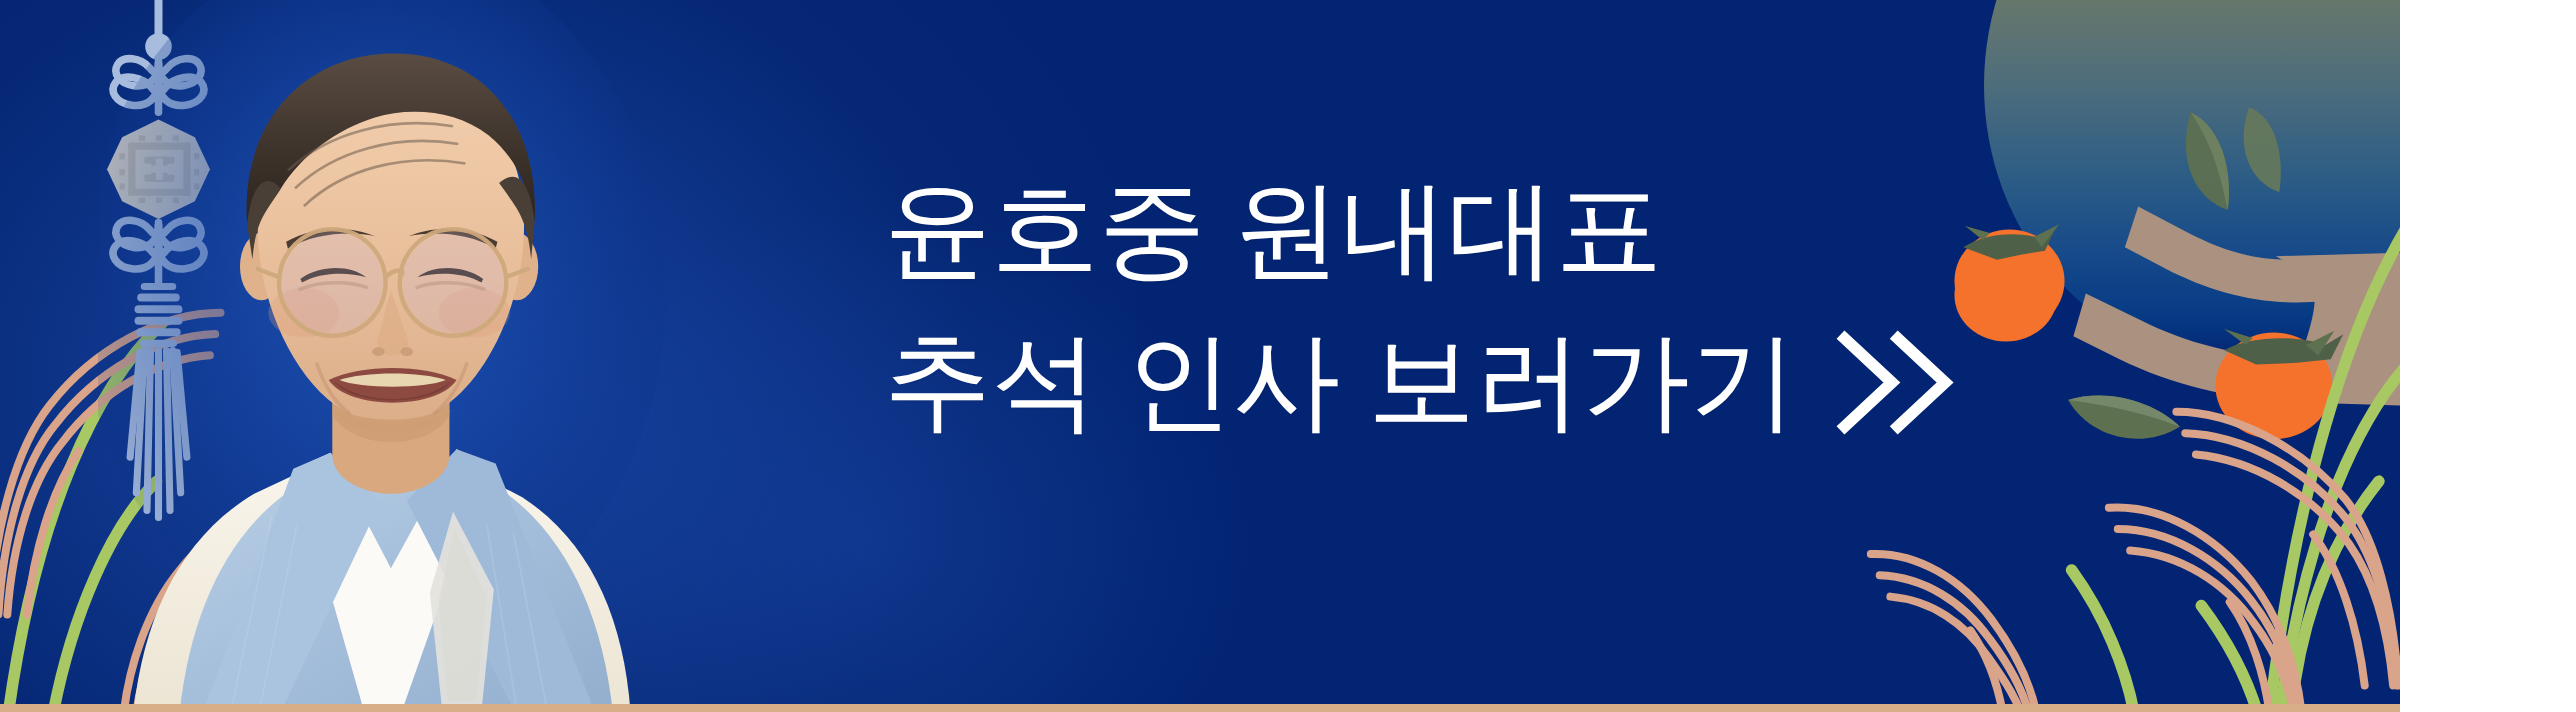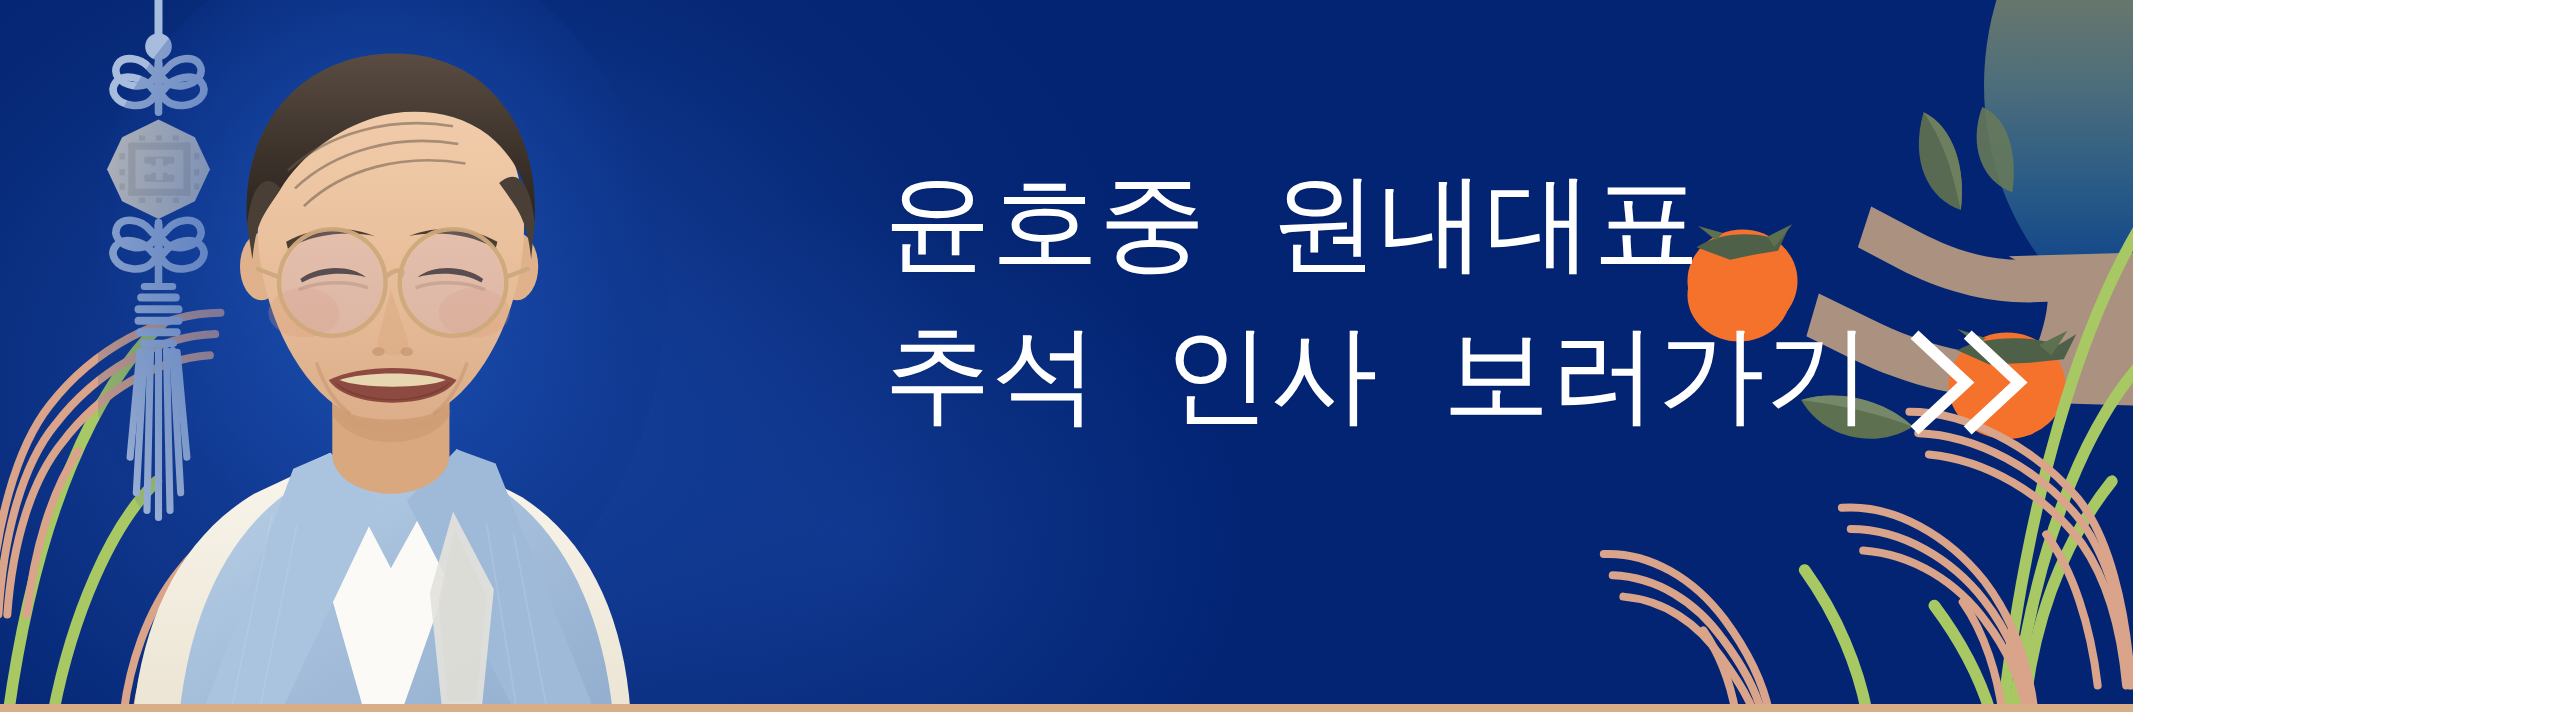--- a/index.html
+++ b/index.html
@@ -1,24 +1,24 @@
 <!DOCTYPE html>
 <html style="font-size:14px"><head>
 <meta charset="utf-8">
 <style>
   html,body{margin:0;padding:0;background:#ffffff;}
   *{box-sizing:border-box;}
 
   #banner{
     position:relative;
-    width:2133px;
+    width:2400px;
     height:712px;
     overflow:hidden;
     background:#032473;
-    font-family:Liberation Mono, monospace;
+    font-family:Liberation Serif, serif;
     cursor:pointer;
   }
 
   
   .bg-base{position:absolute;inset:0;background:#032473;}
   .bg-glow{
     position:absolute;left:-107px;top:-160px;width:1244px;height:1155px;
     background:radial-gradient(ellipse at 42% 48%,
         rgba(26,73,170,.92) 0%,
         rgba(20,62,150,.70) 30%,

